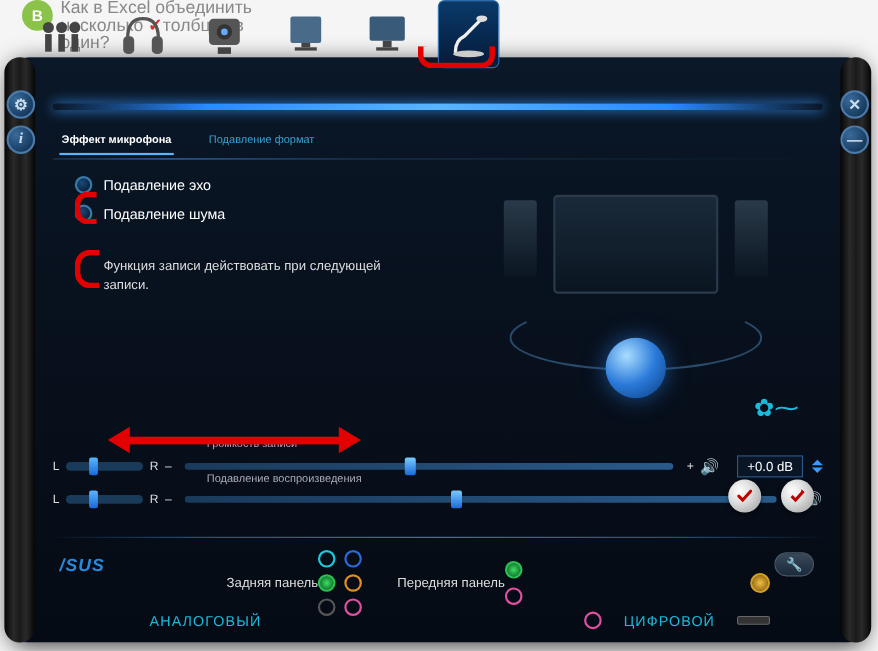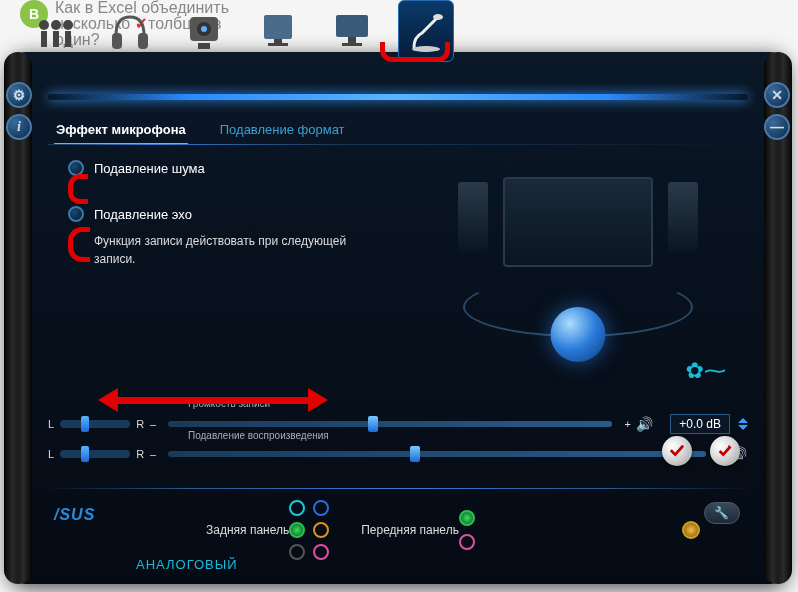--- a/index.html
+++ b/index.html
@@ -14,21 +14,21 @@
 .top-icons{position:absolute;top:-52px;left:20px;display:flex;gap:18px;z-index:3}
 .device-icon{width:56px;height:62px;display:flex;align-items:center;justify-content:center;color:#5a5a5a}
 .device-icon.active{background:linear-gradient(180deg,#0a3a6a,#051a38);border-radius:6px;border:1px solid #2a6ab0}
 .device-icon svg{width:48px;height:48px}
 .side-btn{position:absolute;width:26px;height:26px;border-radius:50%;background:radial-gradient(circle at 30% 30%,#3a6a9a,#0a2a4a);border:2px solid #4a7aaa;cursor:pointer;display:flex;align-items:center;justify-content:center;color:#cde;font-size:14px;font-weight:bold}
 .btn-gear{top:30px;left:-2px}
 .btn-info{top:62px;left:-2px;font-style:italic;font-family:Georgia,serif}
 .btn-close{top:30px;right:-2px}
 .btn-minimize{top:62px;right:-2px}
 .glow-bar{position:absolute;top:42px;left:40px;right:40px;height:6px;background:linear-gradient(90deg,transparent,#2a8aff 20%,#5ab5ff 50%,#2a8aff 80%,transparent);border-radius:3px;box-shadow:0 0 12px #3a9aff}
-.tabs{position:absolute;top:64px;left:46px;display:flex;gap:30px;font-size:13px}
+.tabs{position:absolute;top:64px;left:46px;display:flex;gap:30px;font-size:10px}
 .tab{color:#3aa0d0;padding:6px 2px;cursor:pointer}
 .tab.active{color:#fff;font-weight:bold;border-bottom:2px solid #5ab5ff}
 .tab-underline{position:absolute;top:92px;left:40px;right:40px;height:1px;background:linear-gradient(90deg,#1a3a5a,#3a7ada 15%,#1a3a5a 40%,transparent)}
 .content{position:absolute;top:108px;left:60px;right:60px}
 .radio-row{display:flex;align-items:center;gap:10px;margin-bottom:30px;cursor:pointer}
 .radio{width:16px;height:16px;border-radius:50%;border:2px solid #3a7aaa;background:radial-gradient(circle at 35% 35%,#1a4a7a,#051525)}
 .radio-label{color:#fff;font-size:13px}
 .note{color:#ddd;font-size:12px;margin-left:26px;line-height:18px;max-width:280px}
 .preview{position:absolute;top:100px;right:60px;width:300px;height:220px;display:flex;align-items:center;justify-content:center}
 .monitor{width:150px;height:90px;background:linear-gradient(180deg,#1a2a3a,#0a1520);border:2px solid #2a3a4a;border-radius:4px;position:relative;top:-40px}
@@ -157,27 +157,27 @@
 
   <div class="glow-bar"></div>
 
   <div class="tabs">
     <div class="tab active">Эффект микрофона</div>
     <div class="tab">Подавление формат</div>
   </div>
   <div class="tab-underline"></div>
 
   <div class="content">
+    <div class="radio-row" style="margin-bottom:10px">
+      <div class="radio"></div>
+      <span class="radio-label">Подавление эхо</span>
+    </div>
     <div class="radio-row">
       <div class="radio"></div>
       <span class="radio-label">Подавление шума</span>
-    </div>
-    <div class="radio-row" style="margin-bottom:10px">
-      <div class="radio"></div>
-      <span class="radio-label">Подавление эхо</span>
     </div>
     <div class="note">Функция записи действовать при следующей записи.</div>
   </div>
 
   <div class="red-annot red-c1"></div>
   <div class="red-annot red-c2"></div>
   <div class="red-annot red-arrow">
       <span class="tail"></span>
     </div>
 
@@ -254,15 +254,20 @@
       <span>Передняя панель</span>
       <div class="single-jack-col">
         <div class="jack j-green"></div>
         <div class="jack j-pink"></div>
       </div>
       <span style="flex:1"></span>
       <div class="jack j-gold" style="width:18px;height:18px"></div>
     </div>
     <div class="bottom-row">
       <span class="analog-label">АНАЛОГОВЫЙ</span>
+      <div style="display:flex;align-items:center;gap:20px">
+        <div class="jack j-pink" style="width:16px;height:16px"></div>
+        <span class="digital-label">ЦИФРОВОЙ</span>
+        <div class="digital-port"></div>
+      </div>
     </div>
   </div>
 </div>
 
 </body></html>

